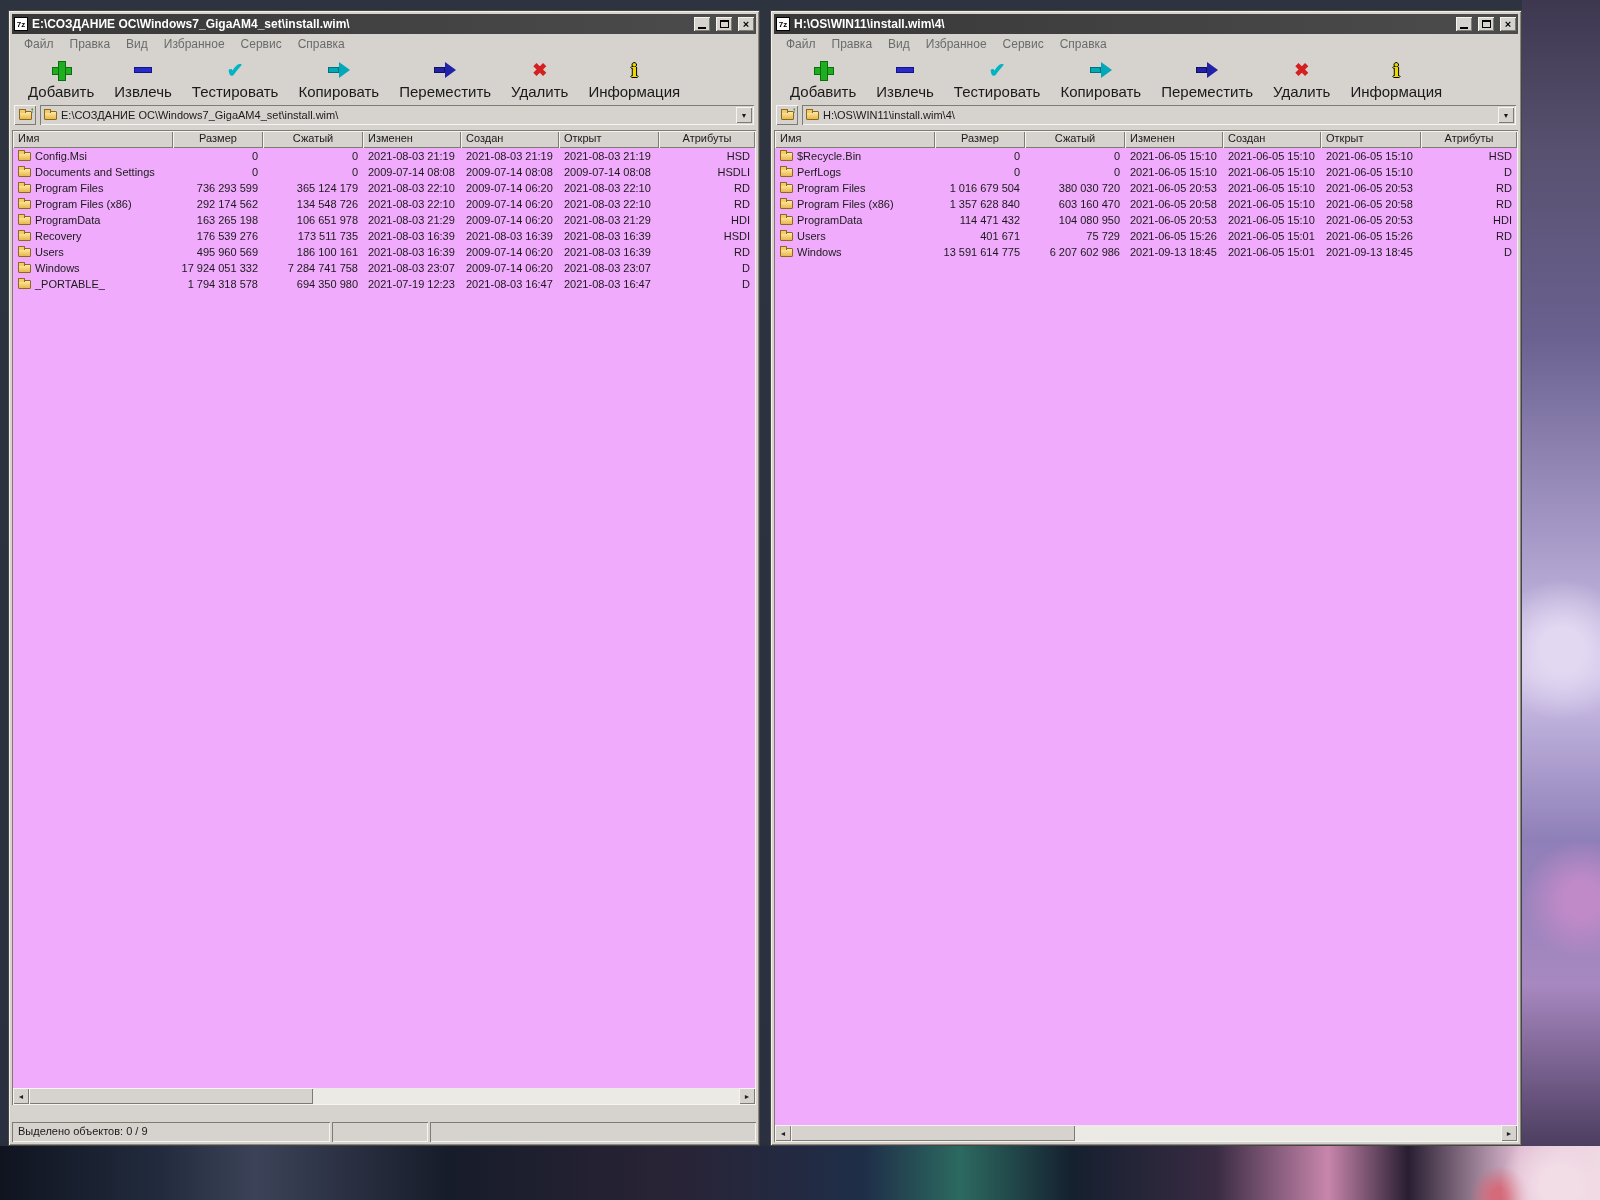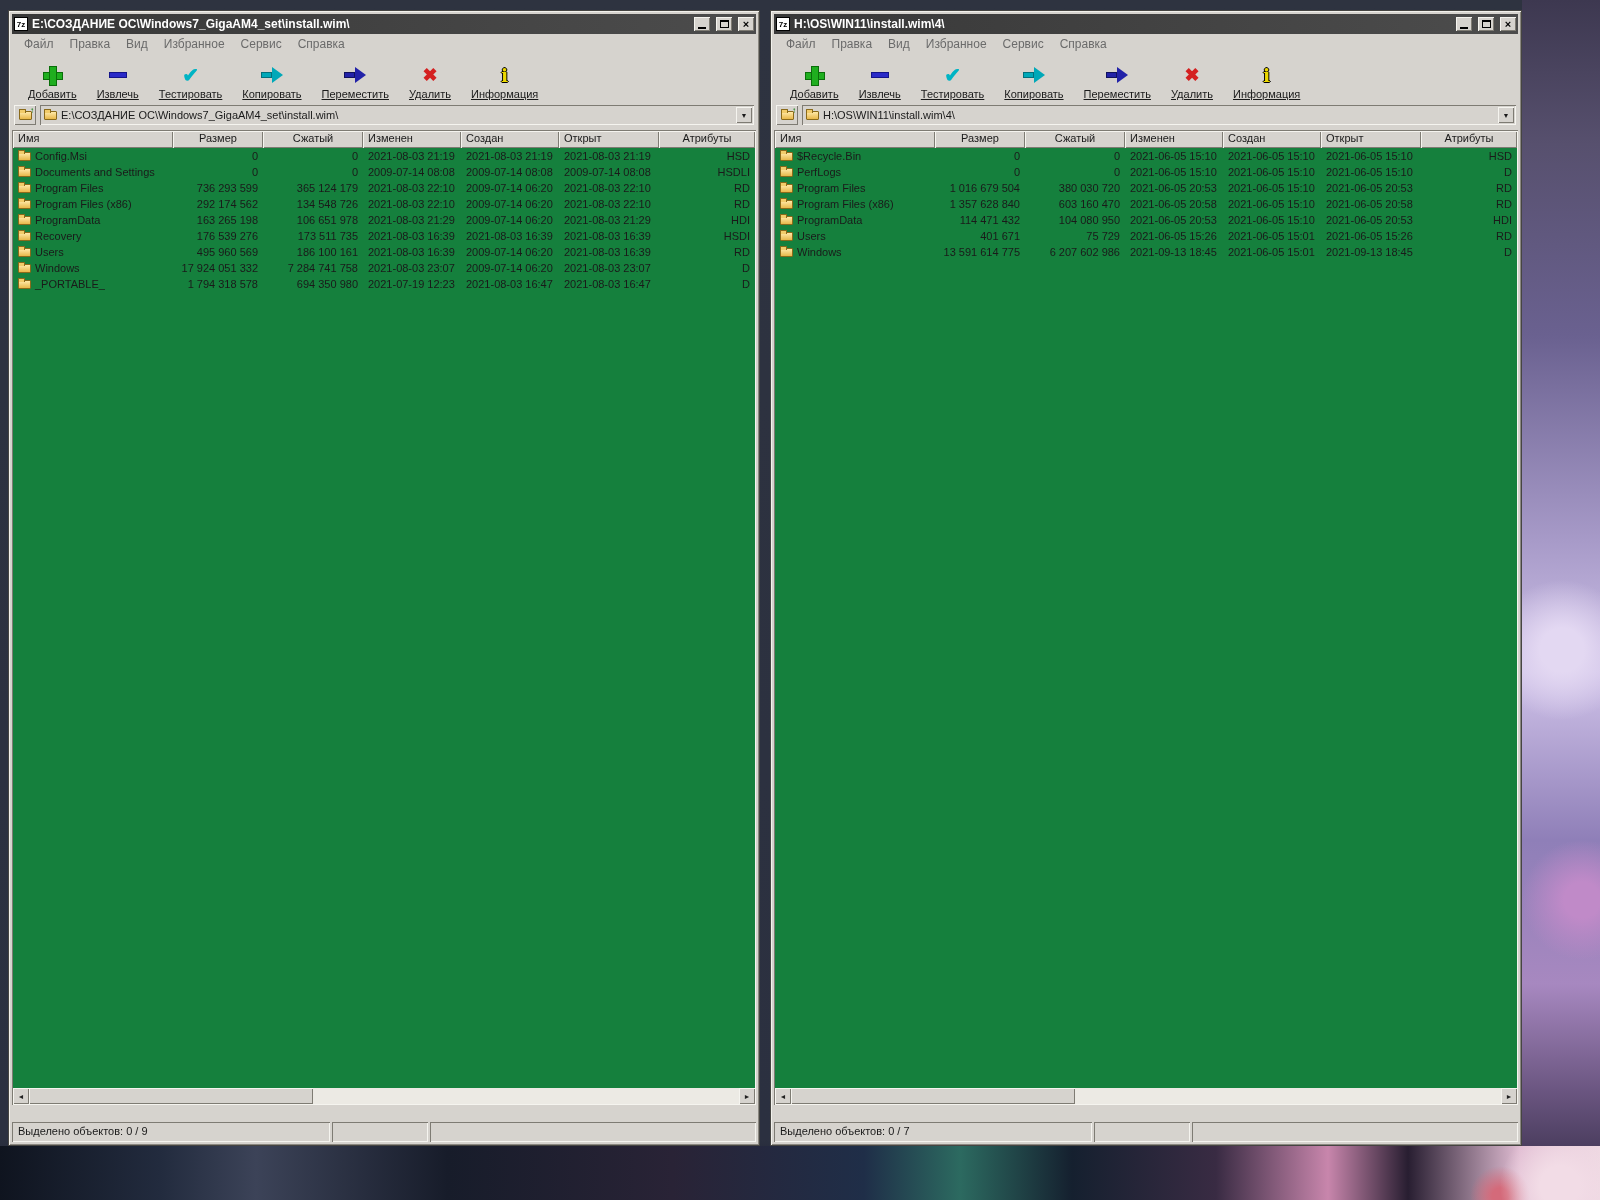--- a/index.html
+++ b/index.html
@@ -47,21 +47,21 @@
   .g-max  { width:9px; height:8px; border:1px solid #000; border-top:2px solid #000; }
   .g-close{ font-size:11px; font-weight:bold; line-height:12px; }
   
   .menubar { height:20px; flex:0 0 20px; display:flex; align-items:center; padding-left:4px; }
   .menu-item { font-size:12px; color:#6b6b6b; padding:0 8px; line-height:20px; }
   
   .toolbar { height:48px; flex:0 0 48px; display:flex; align-items:flex-end; padding:2px 4px 2px 8px; gap:4px; }
   .tb-btn { display:flex; flex-direction:column; align-items:center; justify-content:flex-end;
     height:44px; padding:0 8px; }
   .tb-icon { height:26px; display:flex; align-items:center; justify-content:center; }
-  .tb-label { font-size:11px; color:#1a1a1a; white-space:nowrap;text-decoration:underline; }
+  .tb-label { font-size:15px; color:#1a1a1a; white-space:nowrap; }
   .ic-plus { position:relative; width:18px; height:18px; }
   .ic-plus::before { content:""; position:absolute; left:0; top:6px; width:18px; height:6px;
     background:#1fae1f; border:1px solid #0a6e0a; }
   .ic-plus::after  { content:""; position:absolute; left:6px; top:0; width:6px; height:18px;
     background:#1fae1f; border:1px solid #0a6e0a; }
   .ic-minus { width:18px; height:6px; background:#2a2ac8; border:1px solid #14148a; }
   .ic-check { font-size:20px; font-weight:bold; color:#00b4c4; line-height:20px; }
   .ic-arrow { position:relative; width:22px; height:16px; }
   .ic-arrow .bar  { position:absolute; left:0; top:5px; width:11px; height:6px; }
   .ic-arrow .head { position:absolute; left:11px; top:0; width:0; height:0;
@@ -84,21 +84,21 @@
   .up-btn .up-mark { position:absolute; right:2px; top:1px; font-size:8px; font-weight:bold; color:#0a7a0a; }
   .combo { flex:1; height:20px; background:#d6d3ce; display:flex; align-items:center; gap:4px; padding:0 2px 0 4px;
     box-shadow: inset 1px 1px 0 #7e7b73, inset -1px -1px 0 #f5f4ef; }
   .combo input { flex:1; border:none; background:transparent; outline:none;
     font-family:"Liberation Sans", sans-serif; font-size:11px; color:#1a1a1a; }
   .drop-btn { width:16px; height:16px; background:#d6d3ce;
     box-shadow: inset 1px 1px 0 #f5f4ef, inset -1px -1px 0 #7e7b73;
     display:flex; align-items:center; justify-content:center; font-size:7px; color:#1a1a1a; }
   
   .listview { flex:1; display:flex; flex-direction:column; margin-top:2px;
-    box-shadow: inset 1px 1px 0 #7e7b73, inset -1px -1px 0 #f5f4ef; padding:1px; background:#15803d; }
+    box-shadow: inset 1px 1px 0 #7e7b73, inset -1px -1px 0 #f5f4ef; padding:1px; background:#f0abfc; }
   .lv-grid { display:grid; grid-template-columns:160px 90px 100px 98px 98px 100px 1fr; }
   .lv-header { flex:0 0 17px; }
   .h-cell { font-size:11px; color:#1a1a1a; line-height:15px; padding:0 5px; white-space:nowrap; overflow:hidden;
     background:#d6d3ce; box-shadow: inset 1px 1px 0 #f5f4ef, inset -1px -1px 0 #7e7b73; }
   .h-right { text-align:center; }
   .lv-rows { flex:1; overflow:hidden; }
   .row { height:16px; line-height:16px; }
   .cell { font-size:11px; color:#1a1a1a; padding:0 5px; white-space:nowrap; overflow:hidden; }
   .c-name { display:flex; align-items:center; gap:4px; }
   .num { text-align:right; }
@@ -522,18 +522,13 @@
         </div>
       </div>
     <div class="hscroll">
       <span class="sc-btn">◄</span>
       <span class="sc-track">
           <span class="sc-thumb"></span>
         </span>
       <span class="sc-btn">►</span>
     </div>
   </div>
-  <div class="statusbar">
-    <span class="sb-panel sb-1">Выделено объектов: 0 / 7</span>
-    <span class="sb-panel sb-2"></span>
-    <span class="sb-panel sb-3"></span>
-  </div>
 </div>
 
 </body></html>

